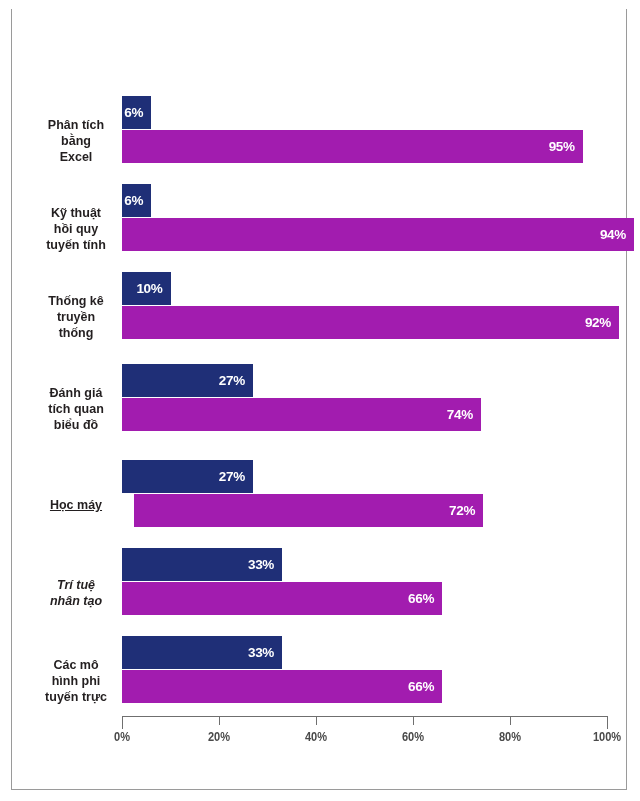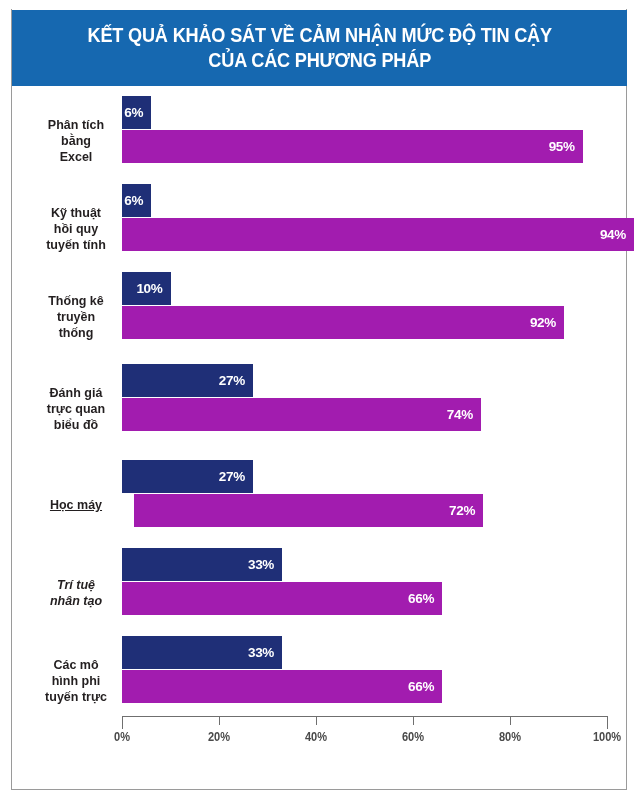--- a/index.html
+++ b/index.html
@@ -150,24 +150,20 @@
     white-space: nowrap;
   }
 </style>
 </head>
 <body>
 
 <div id="infographic">
 
   <div class="frame"></div>
 
-  <div class="title-banner">
-    <div class="title-text">KẾT QUẢ KHẢO SÁT VỀ CẢM NHẬN MỨC ĐỘ TIN CẬY
-CỦA CÁC PHƯƠNG PHÁP</div>
-  </div>
 
   <div class="plot">
 
     <div class="group" style="top: 8px;">
       <div class="cat-label" style="top: 22px;">Phân tích
 bằng
 Excel</div>
       <div class="bars">
         <div class="bar dark" style="width: 29.1px;">
           <span class="bar-value">6%</span>
@@ -193,29 +189,29 @@
     </div>
 
     <div class="group" style="top: 184px;">
       <div class="cat-label" style="top: 22px;">Thống kê
 truyền
 thống</div>
       <div class="bars">
         <div class="bar dark" style="width: 48.5px;">
           <span class="bar-value">10%</span>
         </div>
-        <div class="bar light" style="width: 442px;">
+        <div class="bar light" style="width: 497px;">
           <span class="bar-value">92%</span>
         </div>
       </div>
     </div>
 
     <div class="group" style="top: 276px;">
       <div class="cat-label" style="top: 22px;">Đánh giá
-trực quan
+tích quan
 biểu đồ</div>
       <div class="bars">
         <div class="bar dark" style="width: 130.95px;">
           <span class="bar-value">27%</span>
         </div>
         <div class="bar light" style="width: 358.9px;">
           <span class="bar-value">74%</span>
         </div>
       </div>
     </div>

